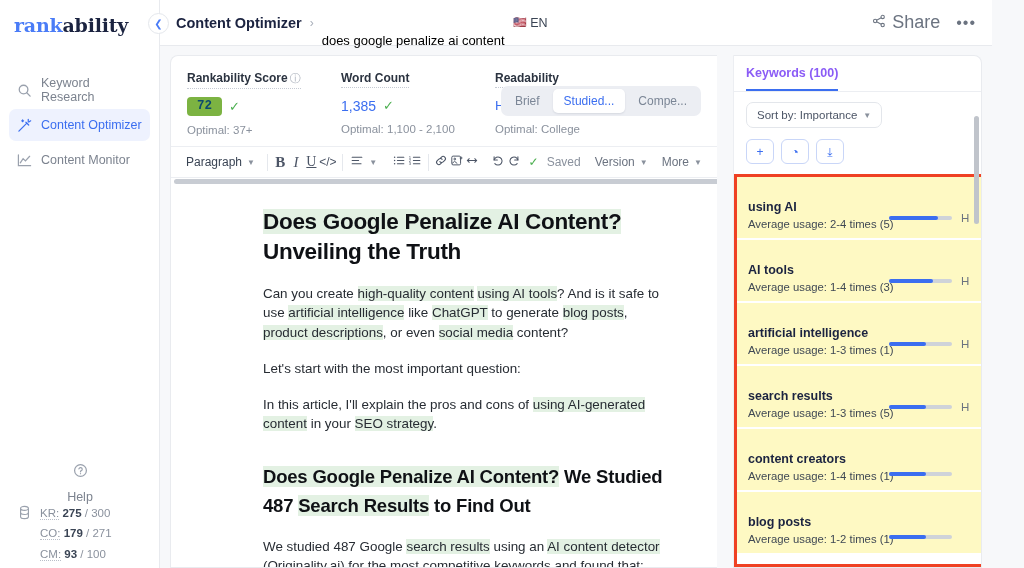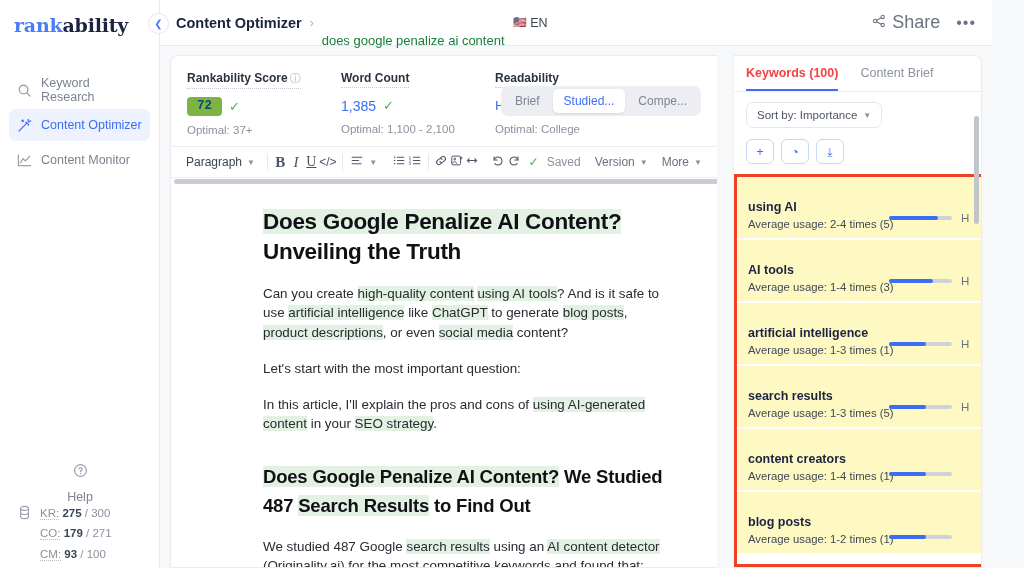--- a/index.html
+++ b/index.html
@@ -63,21 +63,21 @@
 
   
   .main { flex: 1; display: flex; flex-direction: column; min-width: 0; background: #f7f8fa;}
   .topbar {
     height: 46px; background: #fff; border-bottom: 1px solid #e8eaee;
     display: flex; align-items: center; padding: 0 16px 0 16px;
     flex: 0 0 46px;
   }
   .crumb-title { font-size: 14.5px; color: #1b2340; font-weight: bold; }
   .crumb-sep { color: #aab0bb; font-size: 12px; margin: 0 8px; }
-  .crumb-sub { font-size: 13px; color: #15803d; margin-top: 35px; }
+  .crumb-sub { font-size: 13px; color: #000000; margin-top: 35px; }
   .flag { margin-left: 9px; font-size: 11px; letter-spacing: 0; }
   .lang { font-size: 12.5px; color: #3a4454; margin-left: 3px; }
   .topbar-right { margin-left: auto; display: flex; align-items: center; gap: 16px; }
   .share { display: flex; align-items: center; gap: 6px; color: #6b7380; font-size: 18px; cursor: pointer;}
   .dots { color: #6b7380; font-size: 16px; letter-spacing: 1px; cursor: pointer; line-height: 10px;}
 
   
   .content { flex: 1; display: flex; padding: 9px 10px 0 10px; gap: 16px; min-height: 0; position: relative;}
   .editor-col {
     flex: 1; min-width: 0; display: flex; flex-direction: column;
@@ -140,21 +140,21 @@
     width: 249px; flex: 0 0 249px; background: #fff;
     border: 1px solid #e9ebef; border-radius: 0 8px 0 0;
     border-left: 1px solid #eceef2;
     display: flex; flex-direction: column; overflow: hidden; position: relative;
   }
   .kw-tabs { display: flex; height: 36px; border-bottom: 1px solid #eceef2; padding: 0 12px; flex: 0 0 36px; }
   .kw-tab {
     font-size: 12.5px; color: #8a919d; display: flex; align-items: center;
     margin-right: 22px; cursor: pointer; border-bottom: 2px solid transparent;
   }
-  .kw-tab.active { color: #ef4444; font-weight: bold; border-bottom-color: #3b6ef0; }
+  .kw-tab.active { color: #8b5cf6; font-weight: bold; border-bottom-color: #3b6ef0; }
   .kw-controls { padding: 10px 12px 0 12px; }
   .sortby {
     display: inline-flex; align-items: center; gap: 6px;
     border: 1px solid #e3e6eb; border-radius: 7px; padding: 6px 10px;
     font-size: 11.5px; color: #4c5566; cursor: pointer;
   }
   .kw-actions { display: flex; gap: 7px; margin-top: 11px; }
   .kw-act {
     width: 28px; height: 25px; border: 1px solid #c9d6f8; border-radius: 6px;
     display: flex; align-items: center; justify-content: center;
@@ -449,21 +449,20 @@
           <p><span>In this article, I'll explain the pros and cons of </span><span class="hl">using AI-generated content</span><span> in your </span><span class="hl">SEO strategy</span><span>.</span></p>
           <h2><span class="hl">Does Google Penalize AI Content?</span><span> We Studied 487 </span><span class="hl">Search Results</span><span> to Find Out</span></h2>
           <p><span>We studied 487 Google </span><span class="hl">search results</span><span> using an </span><span class="hl">AI content detector</span><span> (Originality.ai) for the most competitive keywords and found that:</span></p>
 
         </div>
       </section>
 
       <section class="kw-panel">
         <div class="kw-tabs">
           <div class="kw-tab active">Keywords (100)</div>
-          <div class="kw-tab">Content Brief</div>
         </div>
         <div class="kw-controls">
           <div class="sortby">
             <span>Sort by: Importance</span>
             <span class="caret">▼</span>
           </div>
           <div class="kw-actions">
             <div class="kw-act">
                 <span>+</span>
               </div>

